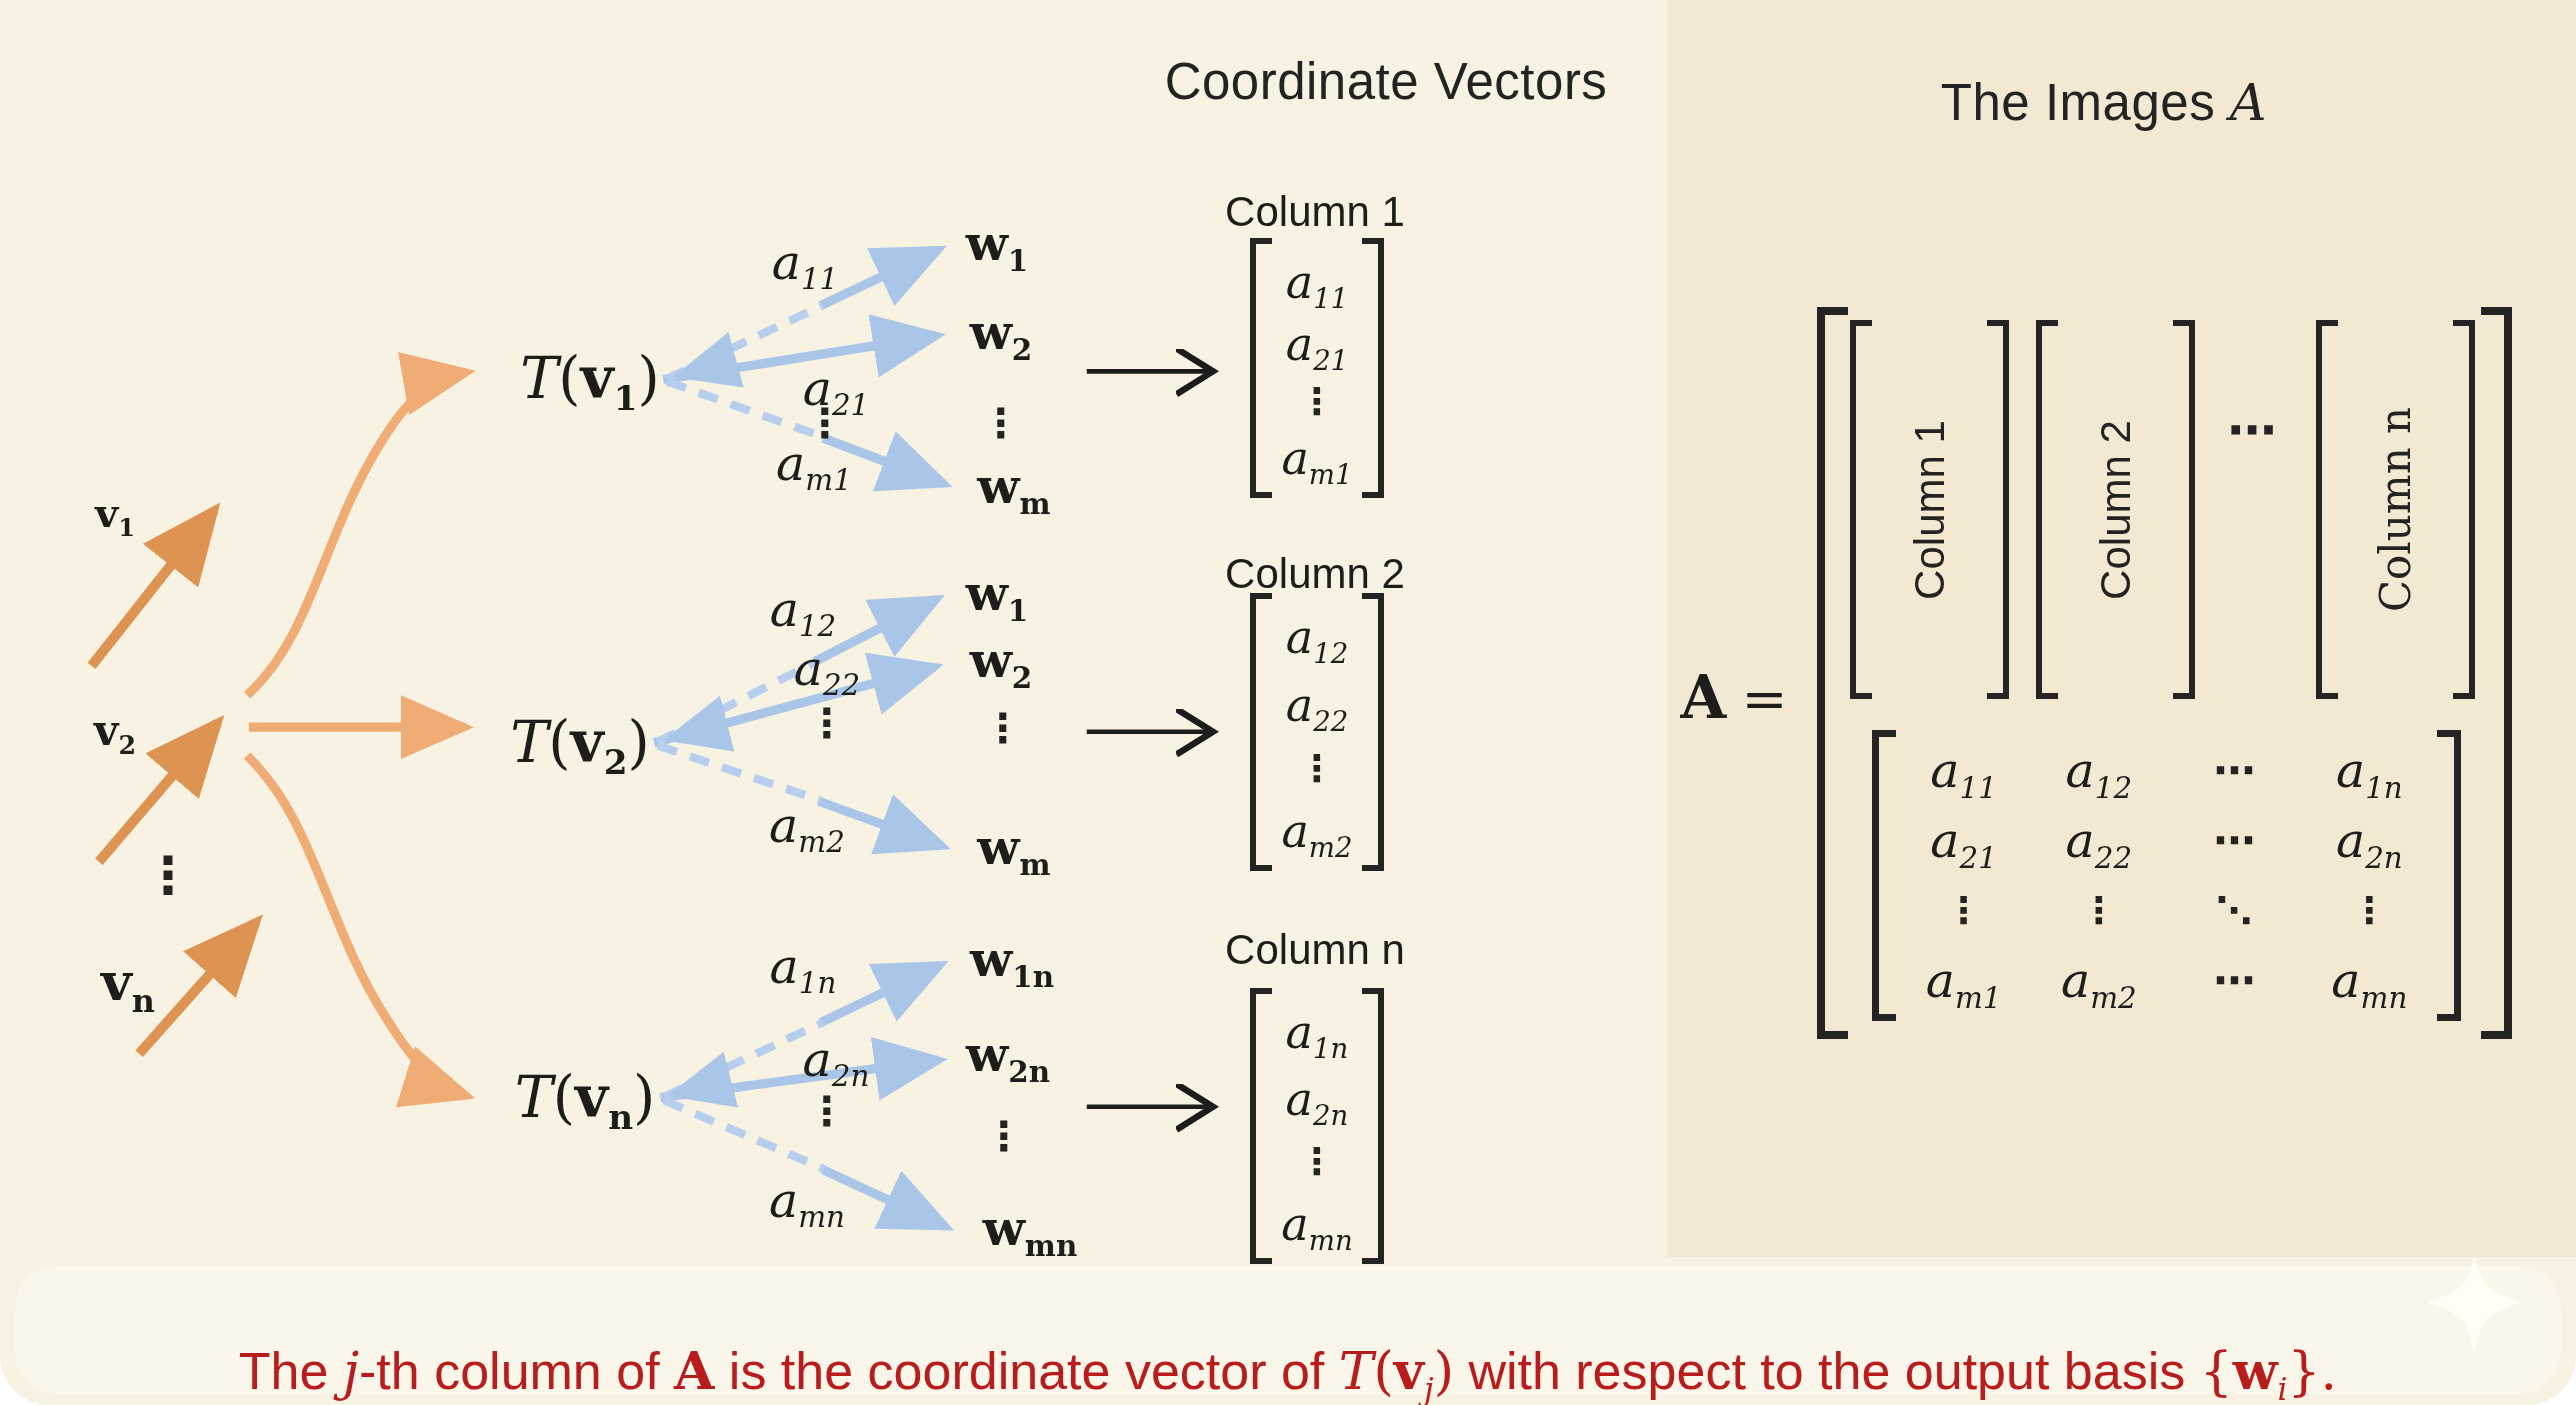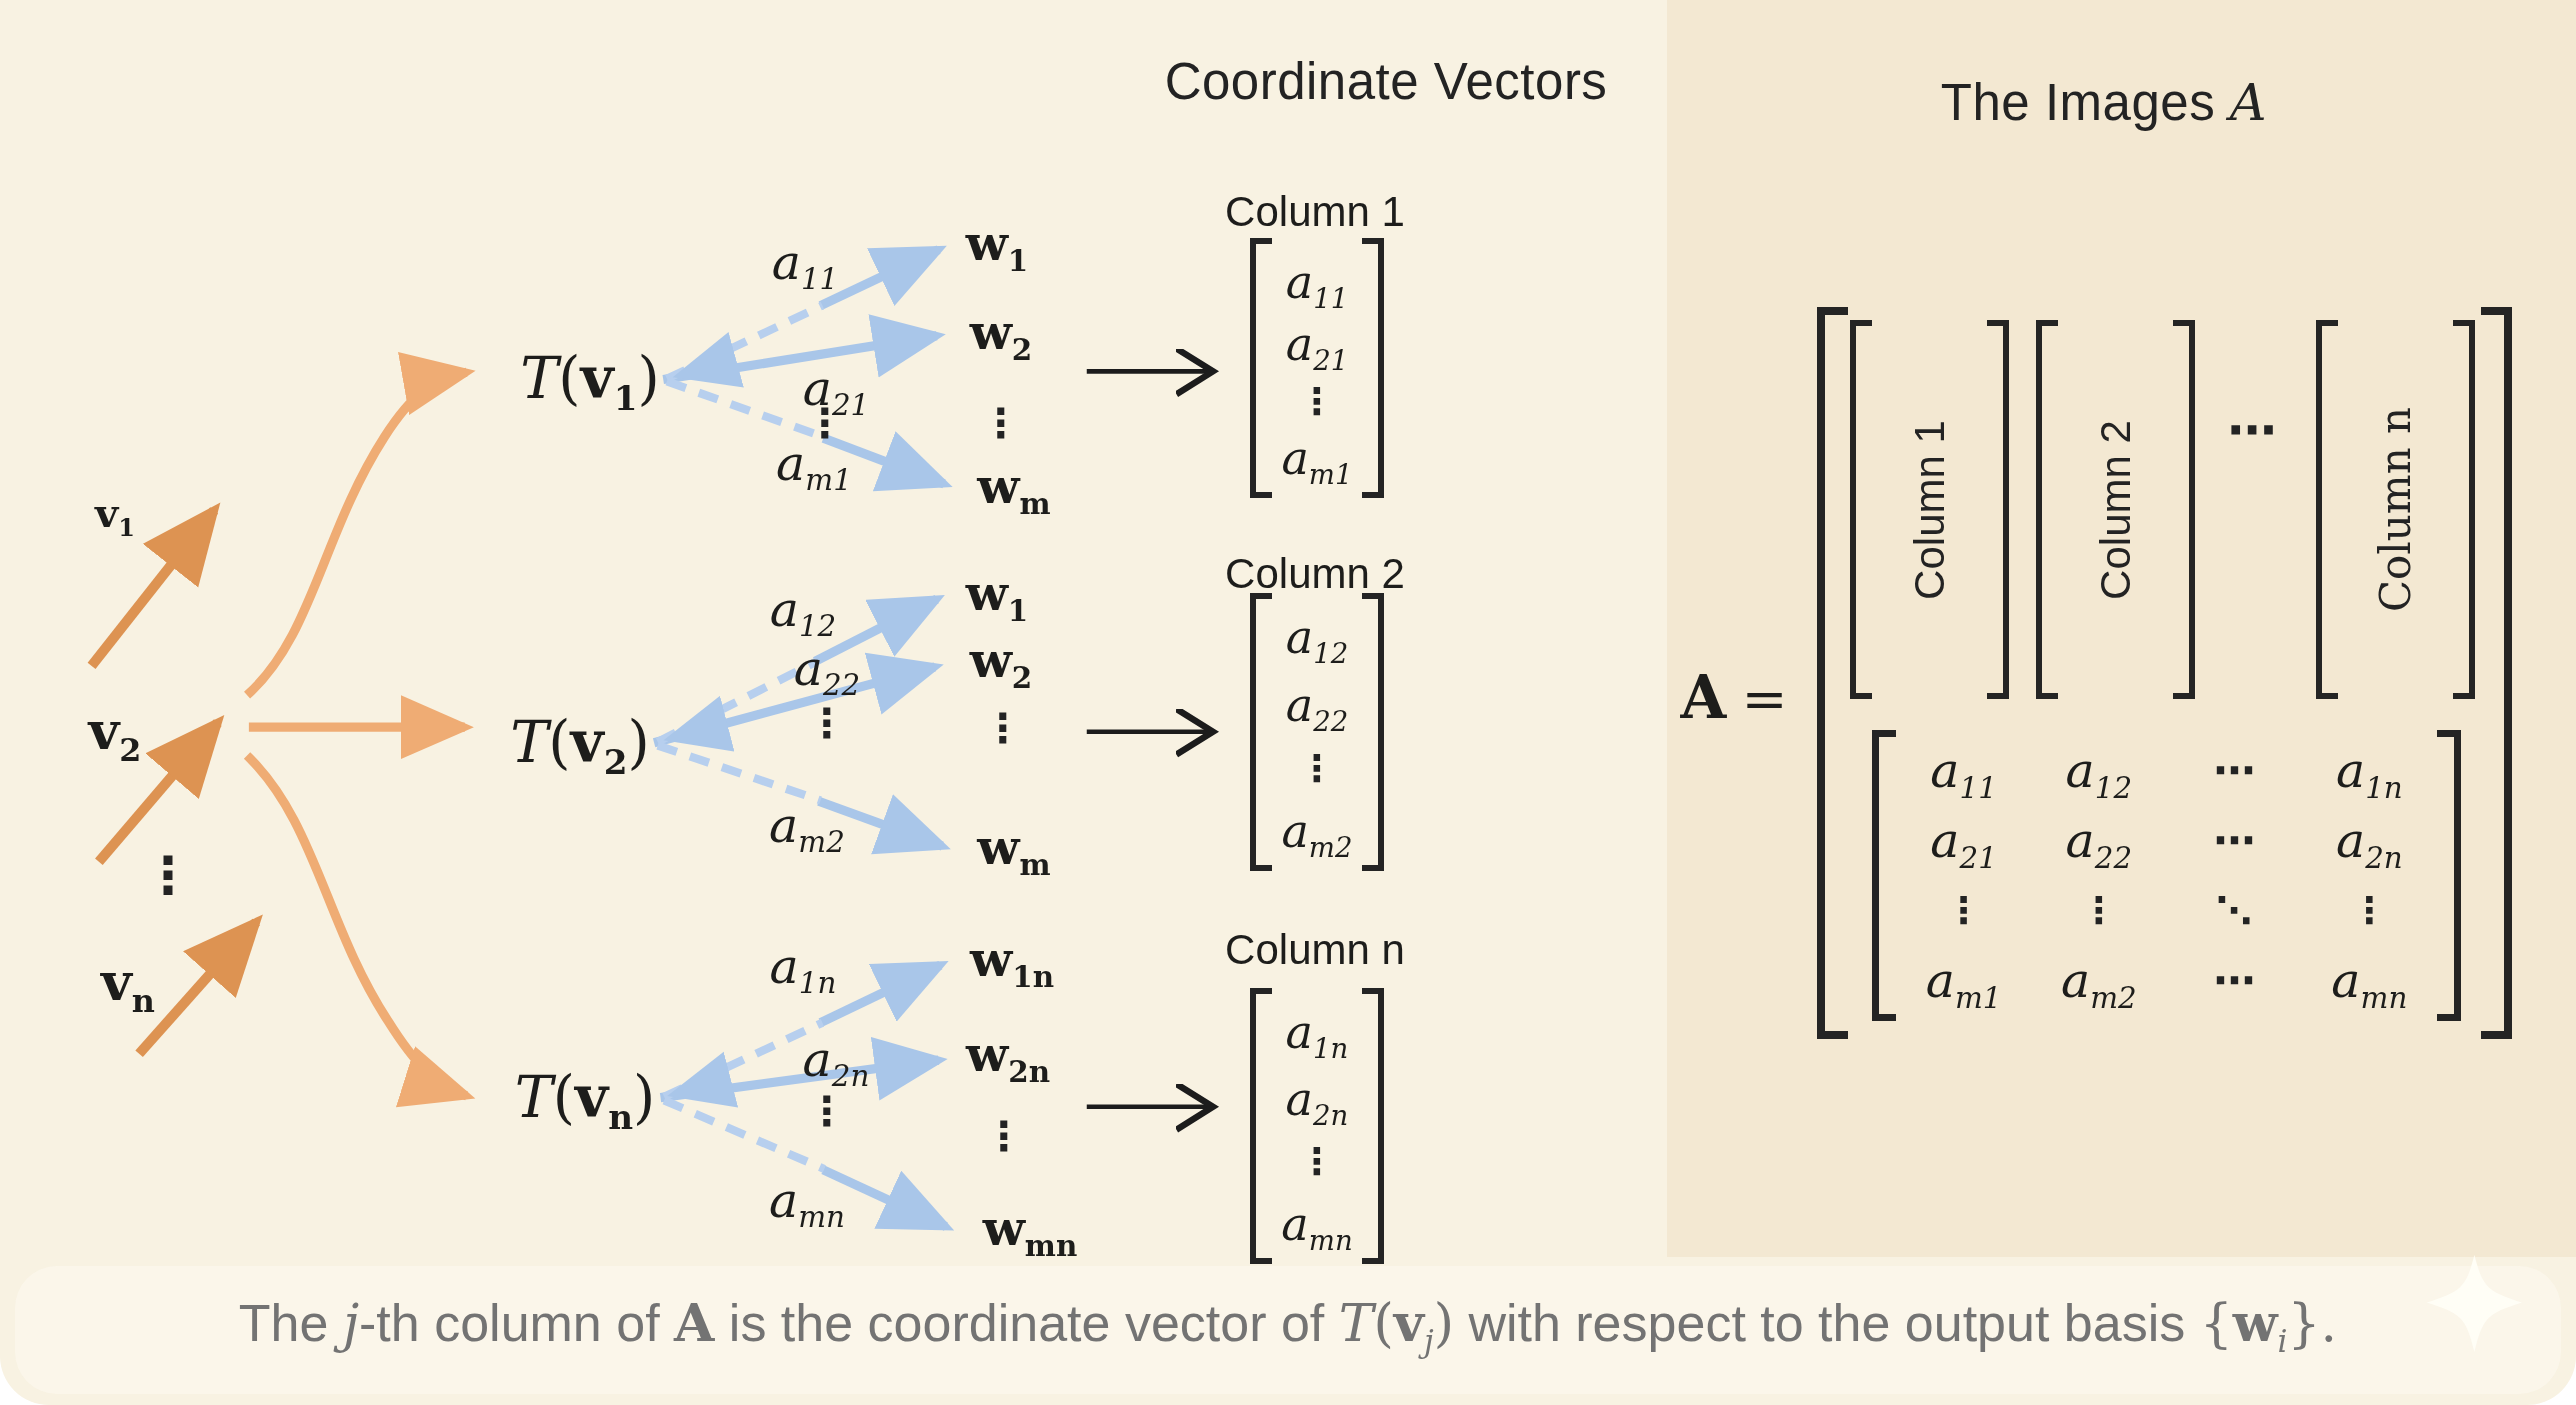--- a/index.html
+++ b/index.html
@@ -24,21 +24,21 @@
   .ventry{font-size:46px;}
   .brk{position:absolute;top:0;bottom:0;box-sizing:border-box;border-color:#242424;border-style:solid;}
   .brk.l{left:0;width:22px;border-width:6.4px 0 6.4px 6.4px;}
   .brk.rr{right:0;width:22px;border-width:6.4px 6.4px 6.4px 0;}
   .bigbrk{position:absolute;z-index:3;box-sizing:border-box;border-color:#242424;border-style:solid;}
   .colblock{position:absolute;z-index:3;top:320px;width:159px;height:379px;display:flex;align-items:center;justify-content:center;}
   .rot{transform:rotate(-90deg);white-space:nowrap;font-size:42px;color:#232323;}
   .mgrid{position:absolute;z-index:3;left:1872px;top:730px;width:589px;height:291px;}
   .mgrid .grid{position:absolute;left:24px;right:24px;top:5.5px;bottom:5.5px;display:grid;grid-template-columns:1fr 1fr 1fr 1fr;grid-template-rows:1fr 1fr 1fr 1fr;}
   .cell{display:flex;align-items:center;justify-content:center;font-size:49px;}
-  .caption{position:absolute;z-index:3;left:0;top:1292px;width:2576px;text-align:center;font-size:52px;color:#737373;}
+  .caption{position:absolute;z-index:3;left:0;top:1340px;width:2576px;text-align:center;font-size:52px;color:#b91c1c;}
   .caption .p{font-family:"Liberation Sans",sans-serif;}
   .caption .it{font-family:"DejaVu Serif",serif;font-style:italic;}
   .caption .b{font-family:"DejaVu Serif",serif;font-weight:bold;}
 </style>
 </head>
 <body>
 
 <div class="stage">
   <div class="card">
     <div class="right-panel"></div>
@@ -106,21 +106,21 @@
       <line x1="1188" y1="1210" x2="1326" y2="1210" marker-end="url(#vee-bk)"></line>
     </g>
 
     <path d="M2705,1372 C2714,1407 2719,1412 2757,1424 C2719,1436 2714,1441 2705,1478 C2696,1441 2691,1436 2653,1424 C2691,1412 2696,1407 2705,1372 Z" fill="#fffef6"></path>
   </svg>
 
   <div class="txt c hdr" style="left:1386px;top:81px"><span>Coordinate Vectors</span></div>
   <div class="txt c hdr" style="left:2104px;top:102px"><span>The Images </span><span class="math">A</span></div>
 
   <div class="txt c lbl" style="left:115px;top:512px;font-size:40px"><span class="mb"><span>v</span><sub>1</sub></span></div>
-  <div class="txt c lbl" style="left:115px;top:730px;font-size:53px"><span class="mb"><span>v</span><sub>2</sub></span></div>
+  <div class="txt c lbl" style="left:115px;top:730px;font-size:42px"><span class="mb"><span>v</span><sub>2</sub></span></div>
   <div class="txt c dots" style="left:168px;top:875px;font-size:51px"><span>⋮</span></div>
   <div class="txt c lbl" style="left:128px;top:981px;font-size:53px"><span class="mb"><span>v</span><sub>n</sub></span></div>
 
   <div class="txt c node" style="left:590px;top:377px"><span class="math">T</span><span class="pr">(</span><span class="mb"><span>v</span><sub>1</sub></span><span class="pr">)</span></div>
   <div class="txt c lbl" style="left:805px;top:262px"><span class="math"><span>a</span><sub>11</sub></span></div>
   <div class="txt c lbl" style="left:836px;top:388px"><span class="math"><span>a</span><sub>21</sub></span></div>
   <div class="txt c dots" style="left:825px;top:423px;font-size:40px"><span>⋮</span></div>
   <div class="txt c lbl" style="left:814px;top:463px"><span class="math"><span>a</span><sub>m1</sub></span></div>
   <div class="txt c lbl" style="left:997px;top:243px"><span class="mb"><span>w</span><sub>1</sub></span></div>
   <div class="txt c lbl" style="left:1001px;top:332px"><span class="mb"><span>w</span><sub>2</sub></span></div>

